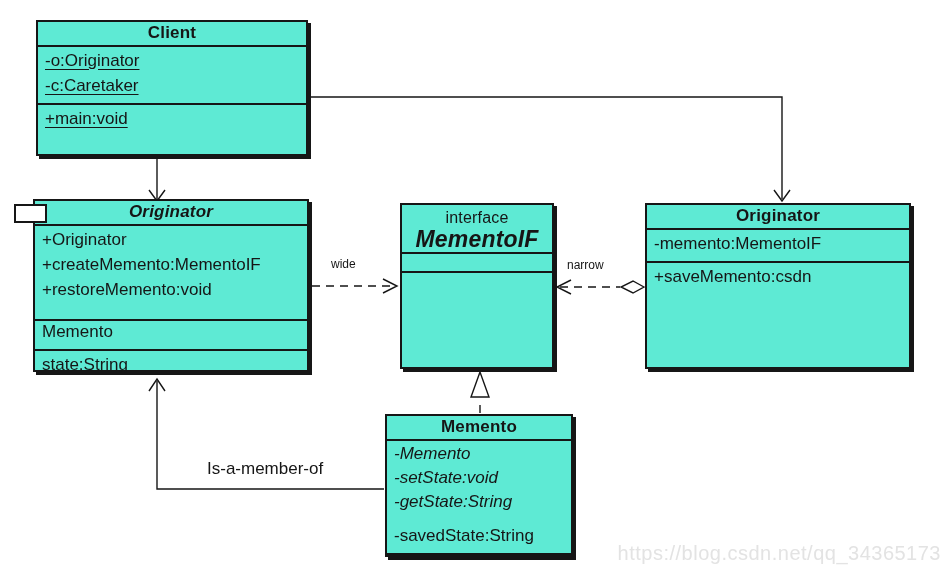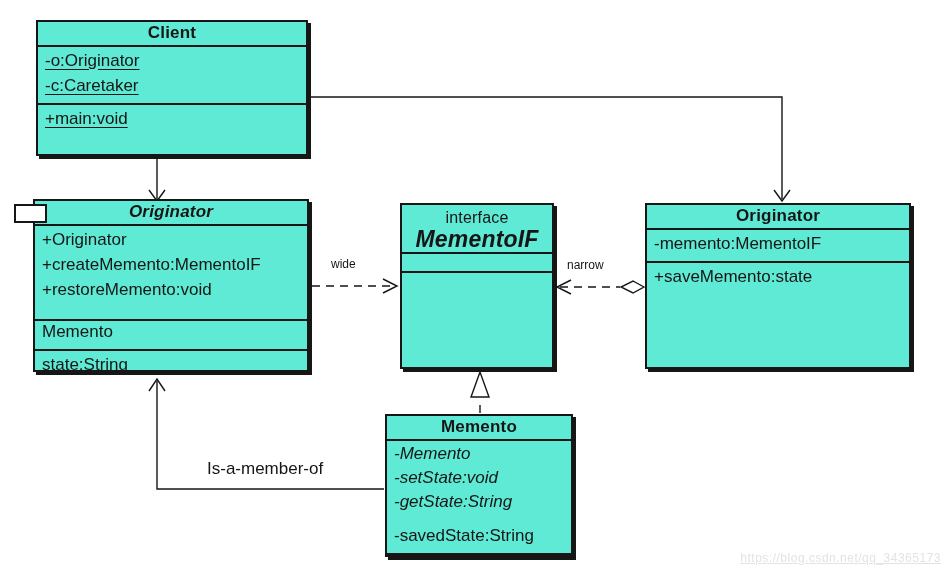--- a/index.html
+++ b/index.html
@@ -72,24 +72,23 @@
   #connectors path, #connectors polyline{
     stroke:var(--line);
     fill:none;
     stroke-width:1.4;
   }
   #connectors .dashed{stroke-dasharray:8 6;}
   #connectors .hollow{fill:#fff;}
   #watermark{
     position:absolute;
     right:4px;bottom:7px;
-    font-size:12px;
+    font-size:20px;
     color:var(--wm);
     letter-spacing:.5px;
-    text-decoration:underline;
   }
 </style>
 </head>
 <body>
 
 <div id="canvas">
 
   <svg id="connectors" width="945" height="572" viewBox="0 0 945 572">
 
     <g>
@@ -159,21 +158,21 @@
     <div class="uml-section" style="height:13px;"></div>
     <div class="uml-section last"></div>
   </div>
 
   <div class="uml-box" style="left:645px;top:203px;width:266px;height:166px;">
     <div class="uml-title">Originator</div>
     <div class="uml-section" style="height:27px;">
       <div class="member">-memento:MementoIF</div>
     </div>
     <div class="uml-section last">
-      <div class="member">+saveMemento:state</div>
+      <div class="member">+saveMemento:csdn</div>
     </div>
   </div>
 
   <div class="uml-box" style="left:385px;top:414px;width:188px;height:143px;">
     <div class="uml-title">Memento</div>
     <div class="uml-section last">
       <div class="member abstract" style="line-height:24px;">-Memento</div>
       <div class="member abstract" style="line-height:24px;">-setState:void</div>
       <div class="member abstract" style="line-height:24px;">-getState:String</div>
     </div>

